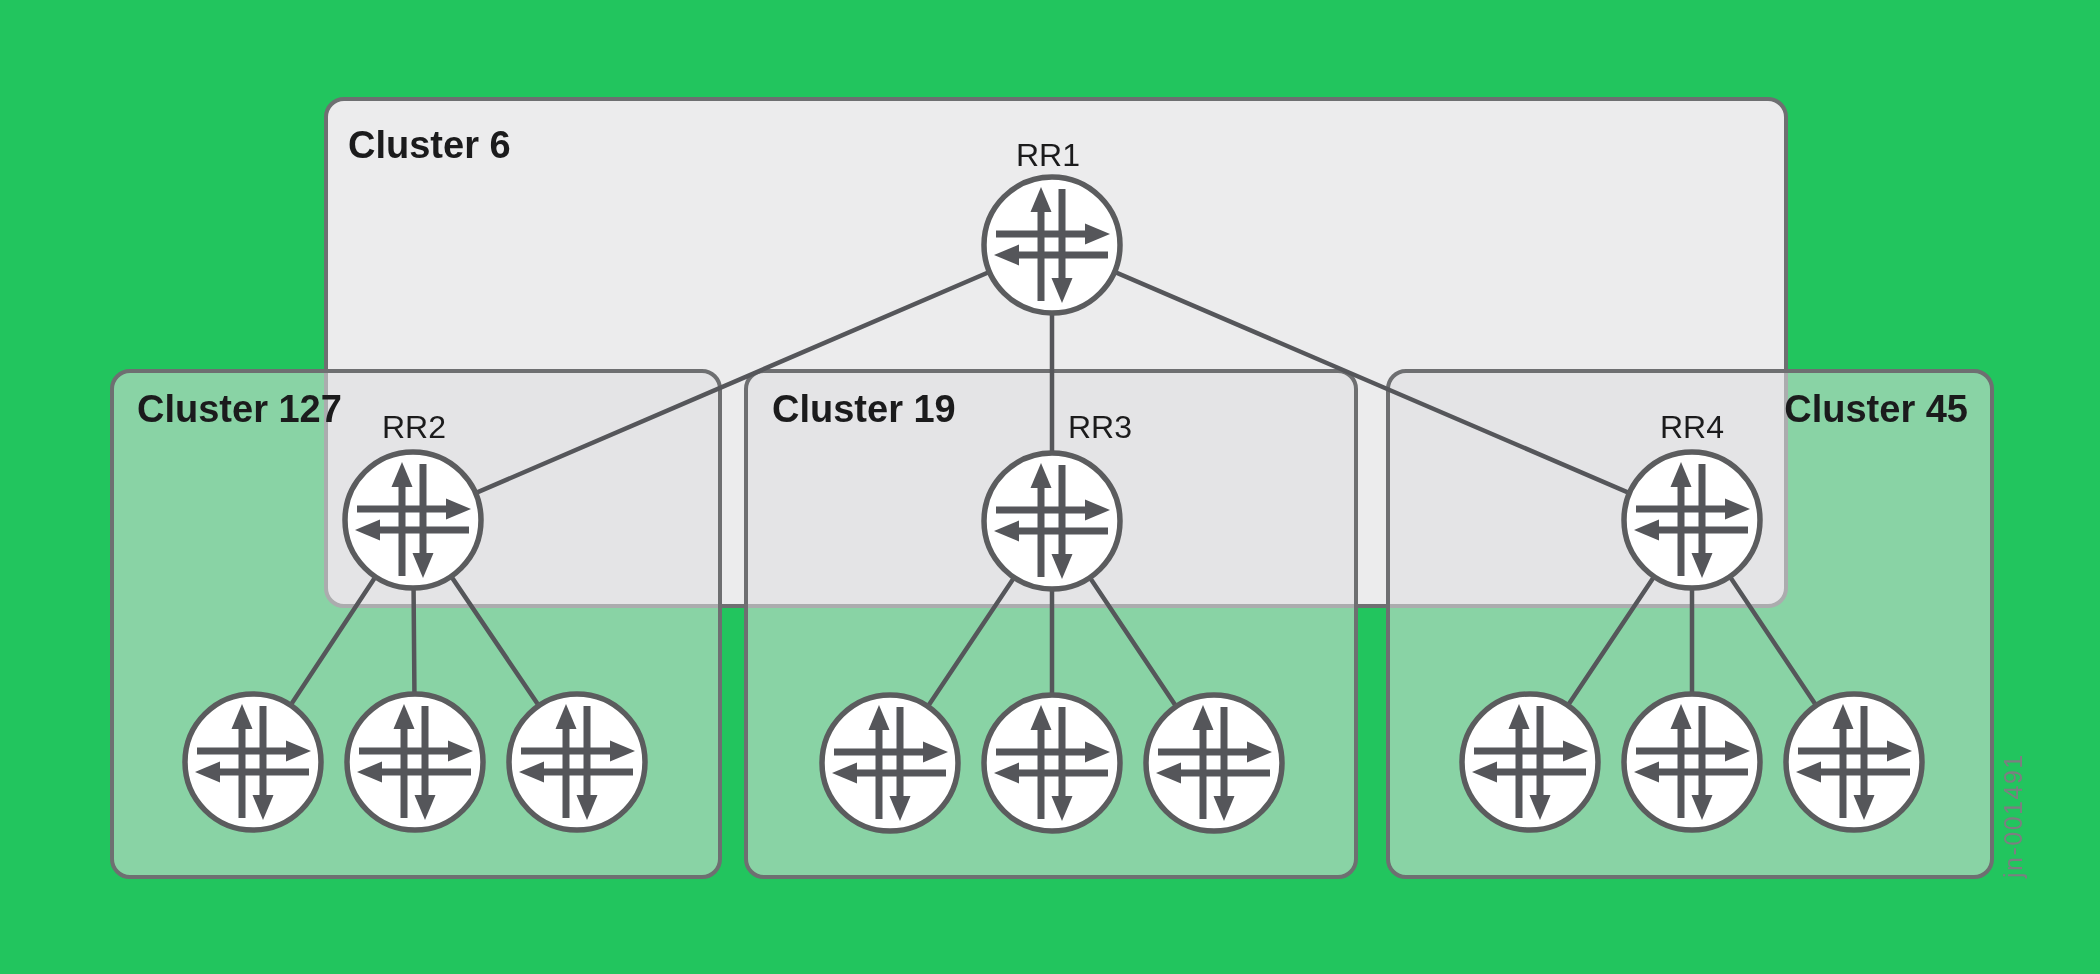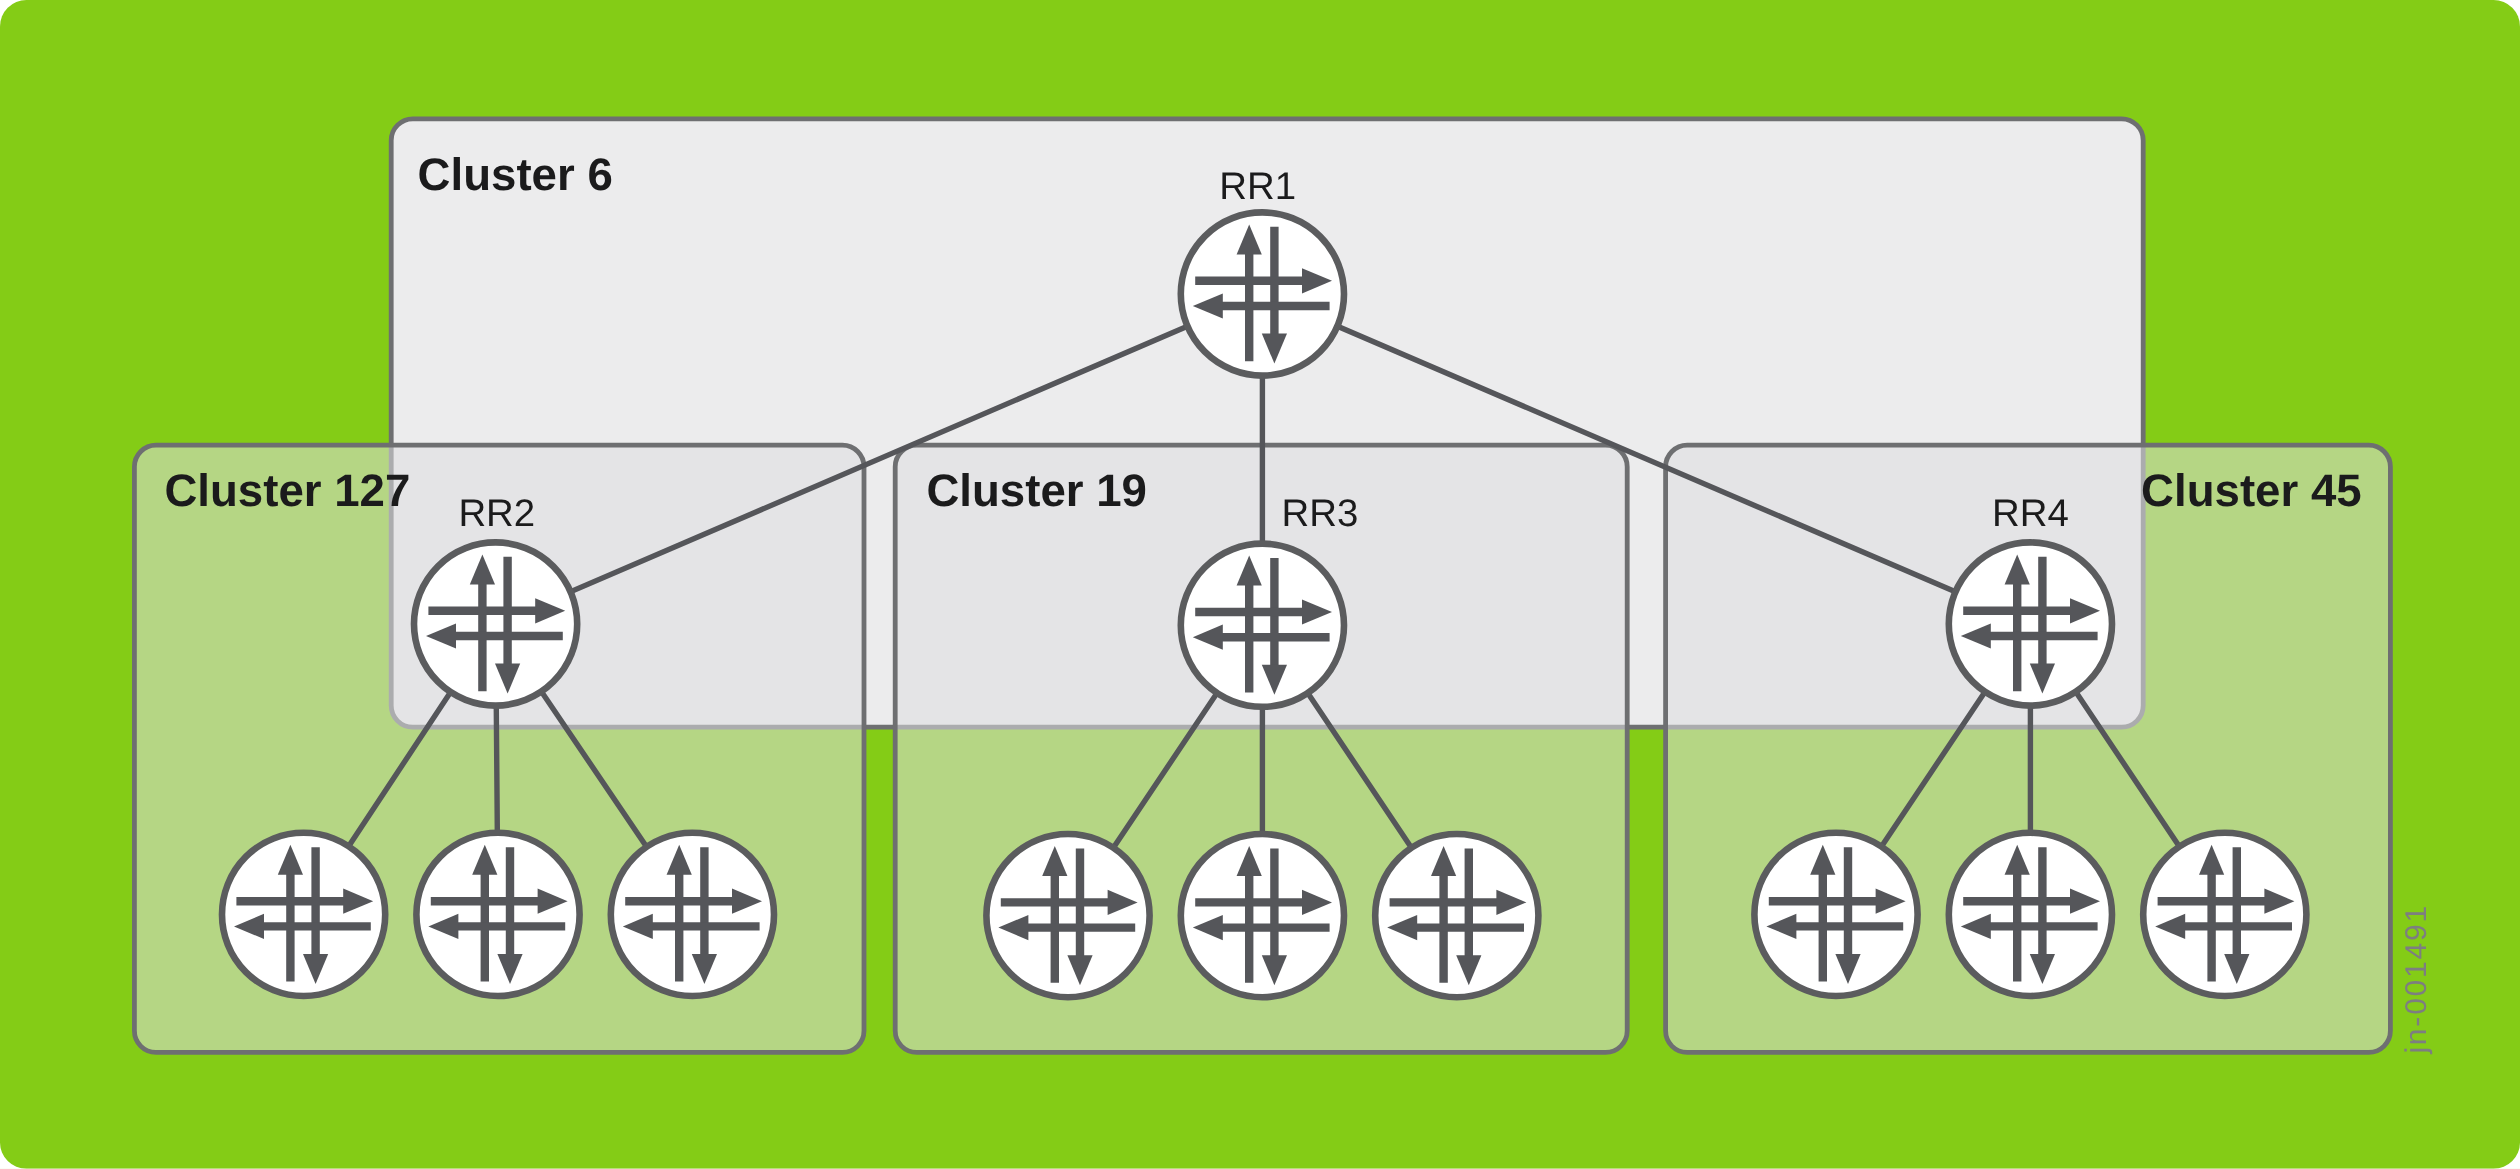--- a/index.html
+++ b/index.html
@@ -4,23 +4,22 @@
 <style>
   html, body {
     margin: 0;
     padding: 0;
     background: #ffffff;
   }
   #stage {
     position: relative;
     width: 2100px;
     height: 974px;
-    background: #84cc16;
+    background: #22c55e;
     font-family: "Liberation Sans", sans-serif;
-    border-radius: 22px;
   }
   svg text {
     font-family: "Liberation Sans", sans-serif;
   }
   .cluster-box {
     stroke-linejoin: round;
   }
   .cluster-label {
     font-weight: 700;
   }

